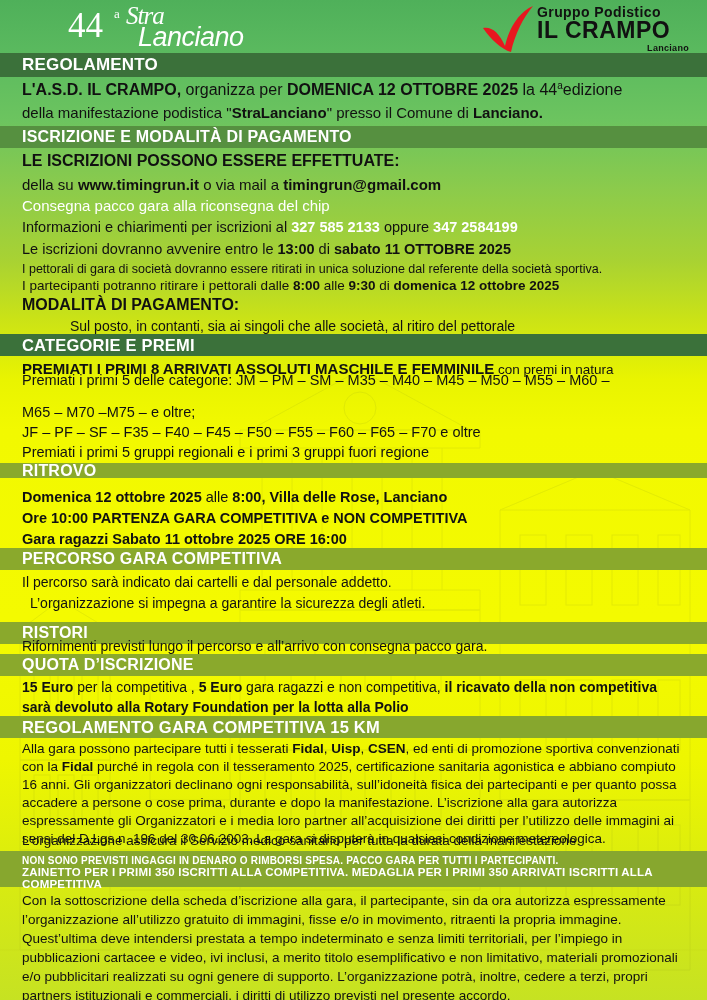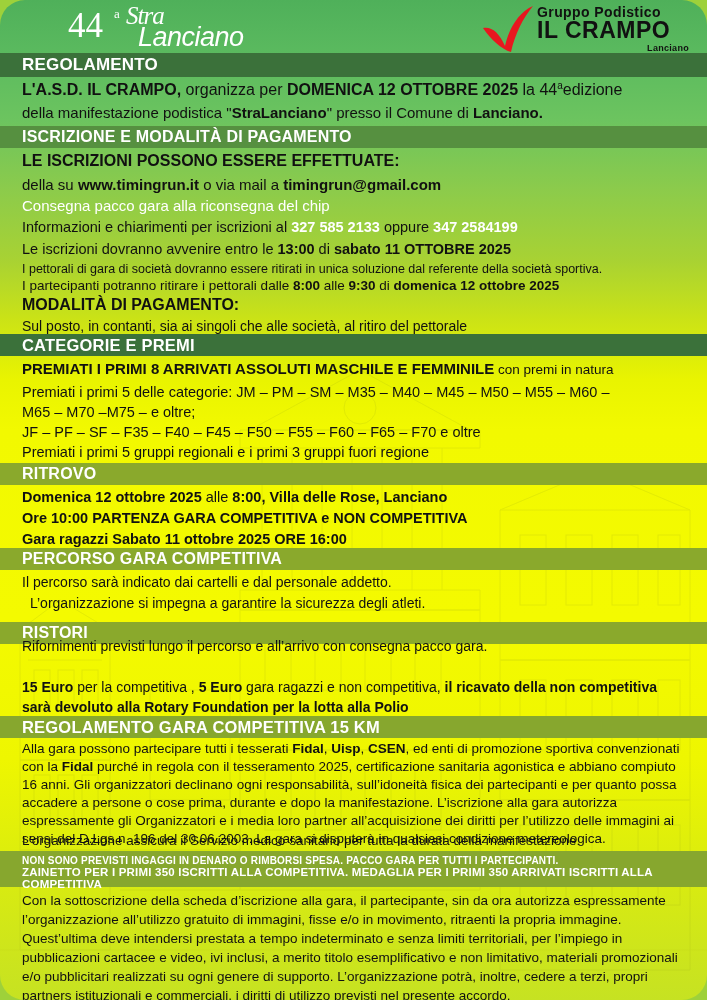--- a/index.html
+++ b/index.html
@@ -18,21 +18,20 @@
       #8ccb4b 190px,
       #a8d233 260px,
       #cbe316 320px,
       #e9f400 380px,
       #f2f900 430px,
       #f4fa00 620px,
       #eef600 760px,
       #dced0d 860px,
       #cfe61a 940px,
       #c6e222 1000px);
-    border-radius:25px;
   }
   
   .watermark{
     position:absolute;left:0;top:330px;width:707px;height:670px;
     opacity:.20;pointer-events:none;
   }
   .logo-left{
     position:absolute;left:62px;top:4px;width:180px;height:50px;
     color:#ffffff;
   }
@@ -185,35 +184,35 @@
   </div>
   <div class="blk">
     <div class="ln" style="top:152px;font-size:16px;font-weight:700;">LE ISCRIZIONI POSSONO ESSERE EFFETTUATE:</div>
     <div class="ln" style="top:176px;font-size:15px;"><span>della su </span><b>www.timingrun.it</b><span> o via mail a </span><b>timingrun@gmail.com</b></div>
     <div class="ln w" style="top:197px;font-size:15px;">Consegna pacco gara alla riconsegna del chip</div>
     <div class="ln" style="top:219px;font-size:14.5px;"><span>Informazioni e chiarimenti per iscrizioni al </span><span class="wt">327 585 2133</span><span> oppure </span><span class="wt">347 2584199</span></div>
     <div class="ln" style="top:241px;font-size:14.5px;"><span>Le iscrizioni dovranno avvenire entro le </span><b>13:00</b><span> di </span><b>sabato 11 OTTOBRE 2025</b></div>
     <div class="ln" style="top:262px;font-size:12.5px;">I pettorali di gara di società dovranno essere ritirati in unica soluzione dal referente della società sportiva.</div>
     <div class="ln" style="top:278px;font-size:13.5px;"><span>I partecipanti potranno ritirare i pettorali dalle </span><b>8:00</b><span> alle </span><b>9:30</b><span> di </span><b>domenica 12 ottobre 2025</b></div>
     <div class="ln" style="top:296px;font-size:16px;font-weight:700;">MODALITÀ DI PAGAMENTO:</div>
-    <div class="ln" style="top:318px;font-size:14px;">Sul posto, in contanti, sia ai singoli che alle società, al ritiro del pettorale</div>
+    <div class="ln" style="top:318px;font-size:14px;margin-left:48px;">Sul posto, in contanti, sia ai singoli che alle società, al ritiro del pettorale</div>
   </div>
 
   <div class="bar dark" style="top:334px;height:22px;font-size:16.5px;">
     <span>CATEGORIE E PREMI</span>
   </div>
   <div class="blk">
     <div class="ln" style="top:360px;font-size:15px;"><b>PREMIATI I PRIMI 8 ARRIVATI ASSOLUTI MASCHILE E FEMMINILE</b><span style="font-size:13.5px"> con premi in natura</span></div>
-    <div class="ln" style="top:384px;font-size:14.5px;">Premiati i primi 5 delle categorie: JM – PM – SM – M35 – M40 – M45 – M50 – M55 – M60 –</div>
+    <div class="ln" style="top:372px;font-size:14.5px;">Premiati i primi 5 delle categorie: JM – PM – SM – M35 – M40 – M45 – M50 – M55 – M60 –</div>
     <div class="ln" style="top:404px;font-size:14.5px;">M65 – M70 –M75 – e oltre;</div>
     <div class="ln" style="top:424px;font-size:14.5px;">JF – PF – SF – F35 – F40 – F45 – F50 – F55 – F60 – F65 – F70 e oltre</div>
     <div class="ln" style="top:444px;font-size:14.5px;">Premiati i primi 5 gruppi regionali e i primi 3 gruppi fuori regione</div>
   </div>
 
-  <div class="bar olive" style="top:463px;height:22px;font-size:16px;">
+  <div class="bar olive" style="top:463px;height:15px;font-size:16px;">
     <span>RITROVO</span>
   </div>
   <div class="blk">
     <div class="ln" style="top:489px;font-size:14.5px;"><b>Domenica 12 ottobre 2025</b><span> alle </span><b>8:00, Villa delle Rose, Lanciano</b></div>
     <div class="ln" style="top:510px;font-size:14.5px;font-weight:700;">Ore 10:00 PARTENZA GARA COMPETITIVA e NON COMPETITIVA</div>
     <div class="ln" style="top:531px;font-size:14.5px;font-weight:700;">Gara ragazzi Sabato 11 ottobre 2025 ORE 16:00</div>
   </div>
 
   <div class="bar olive" style="top:548px;height:22px;font-size:16px;">
     <span>PERCORSO GARA COMPETITIVA</span>
@@ -223,20 +222,23 @@
     <div class="ln" style="top:595px;font-size:14px;margin-left:8px;">L’organizzazione si impegna a garantire la sicurezza degli atleti.</div>
   </div>
 
   <div class="bar olive" style="top:612px;height:22px;font-size:16px;margin-top:10px;">
     <span>RISTORI</span>
   </div>
   <div class="blk">
     <div class="ln" style="top:638px;font-size:14px;">Rifornimenti previsti lungo il percorso e all’arrivo con consegna pacco gara.</div>
   </div>
 
+  <div class="bar olive" style="top:654px;height:22px;font-size:16px;">
+    <span>QUOTA D’ISCRIZIONE</span>
+  </div>
   <div class="blk">
     <div class="ln" style="top:679px;font-size:14px;"><b>15 Euro</b><span> per la competitiva , </span><b>5 Euro</b><span> gara ragazzi e non competitiva, </span><b>il ricavato della non competitiva</b></div>
     <div class="ln" style="top:699px;font-size:14px;font-weight:700;">sarà devoluto alla Rotary Foundation per la lotta alla Polio</div>
   </div>
 
   <div class="bar olive2" style="top:716px;height:22px;font-size:16.5px;">
     <span>REGOLAMENTO GARA COMPETITIVA 15 KM</span>
   </div>
   <div class="para" style="top:740px;">
     <span>Alla gara possono partecipare tutti i tesserati </span><b>Fidal</b><span>, </span><b>Uisp</b><span>, </span><b>CSEN</b><span>, ed enti di promozione sportiva convenzionati con la </span><b>Fidal</b><span> purché in regola con il tesseramento 2025, certificazione sanitaria agonistica e abbiano compiuto 16 anni. Gli organizzatori declinano ogni responsabilità, sull’idoneità fisica dei partecipanti e per quanto possa accadere a persone o cose prima, durante e dopo la manifestazione. L’iscrizione alla gara autorizza espressamente gli Organizzatori e i media loro partner all’acquisizione dei diritti per l’utilizzo delle immagini ai sensi del D.Lgs n. 196 del 30.06.2003. La gara si disputerà in qualsiasi condizione metereologica.</span>

